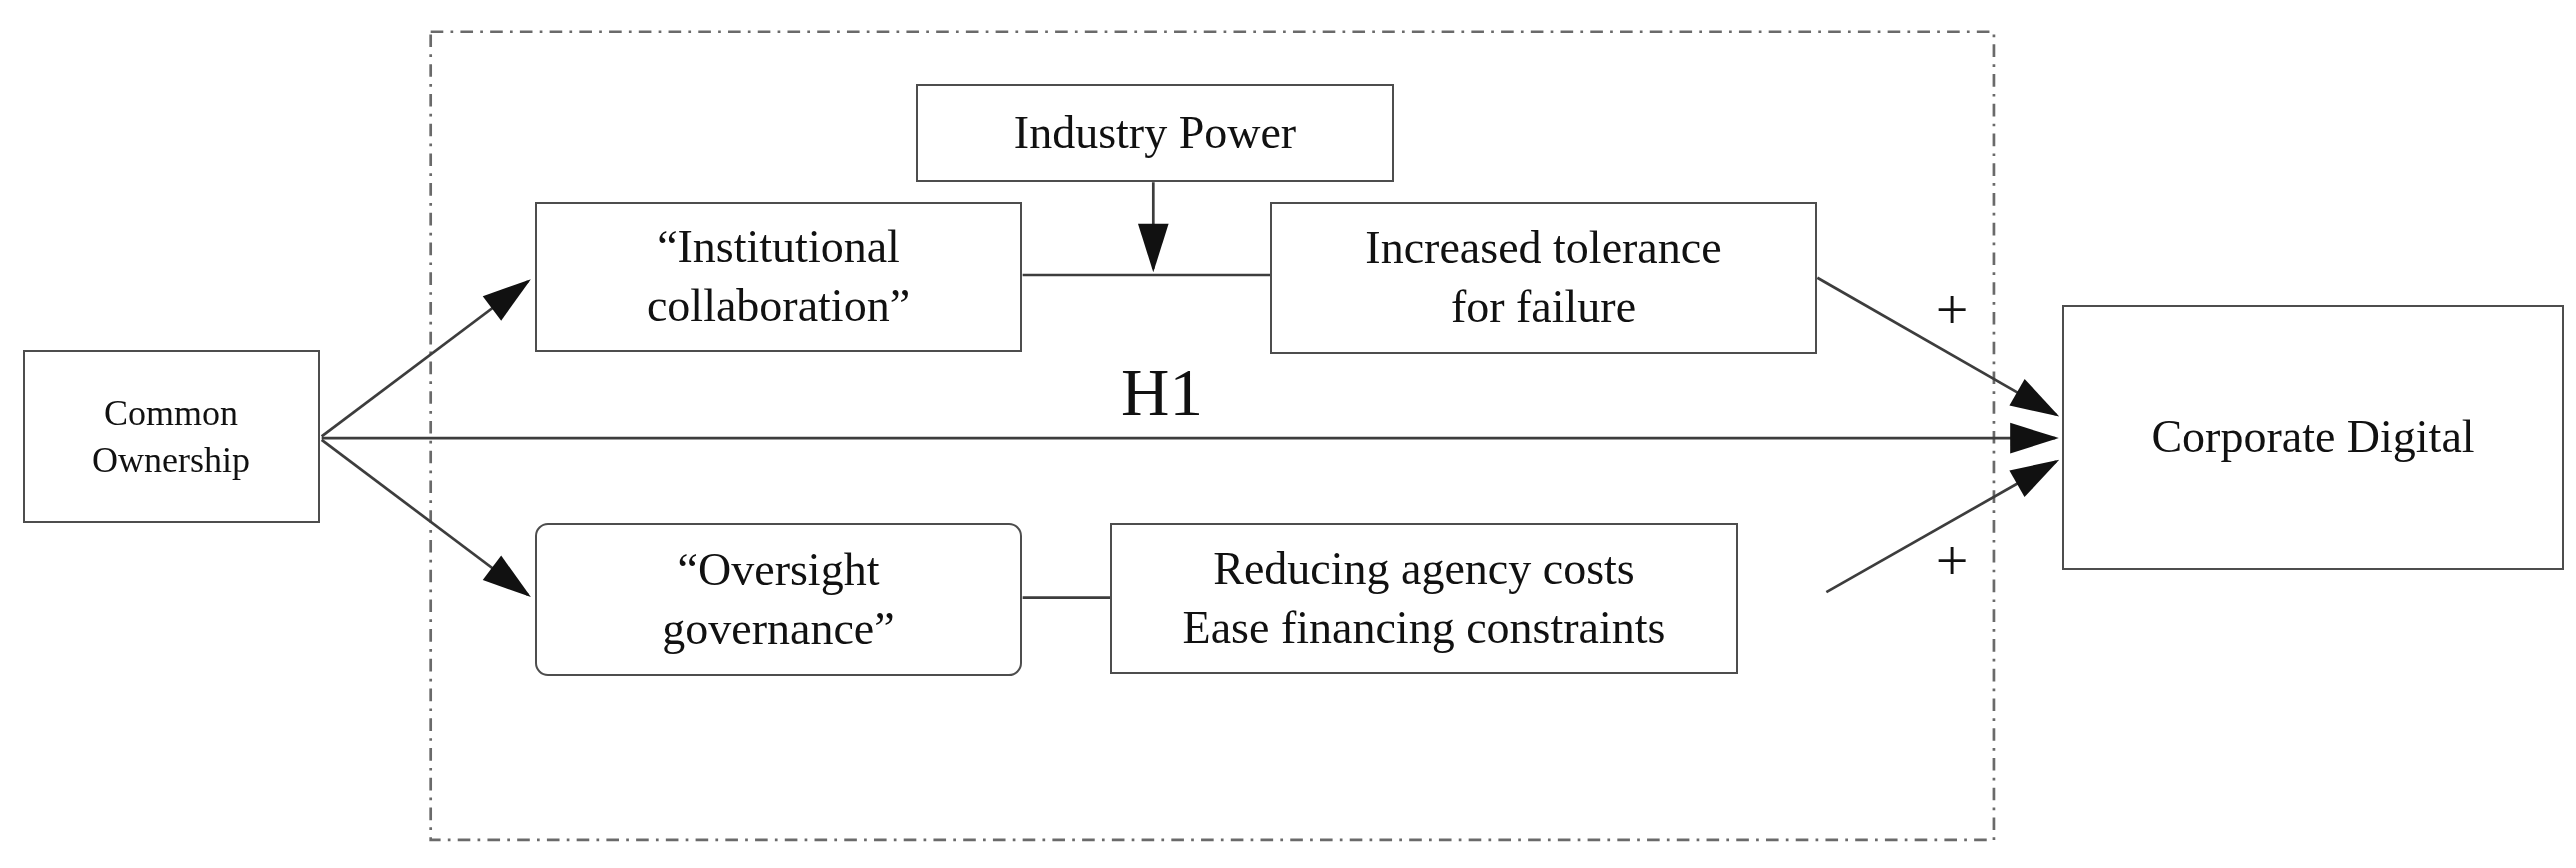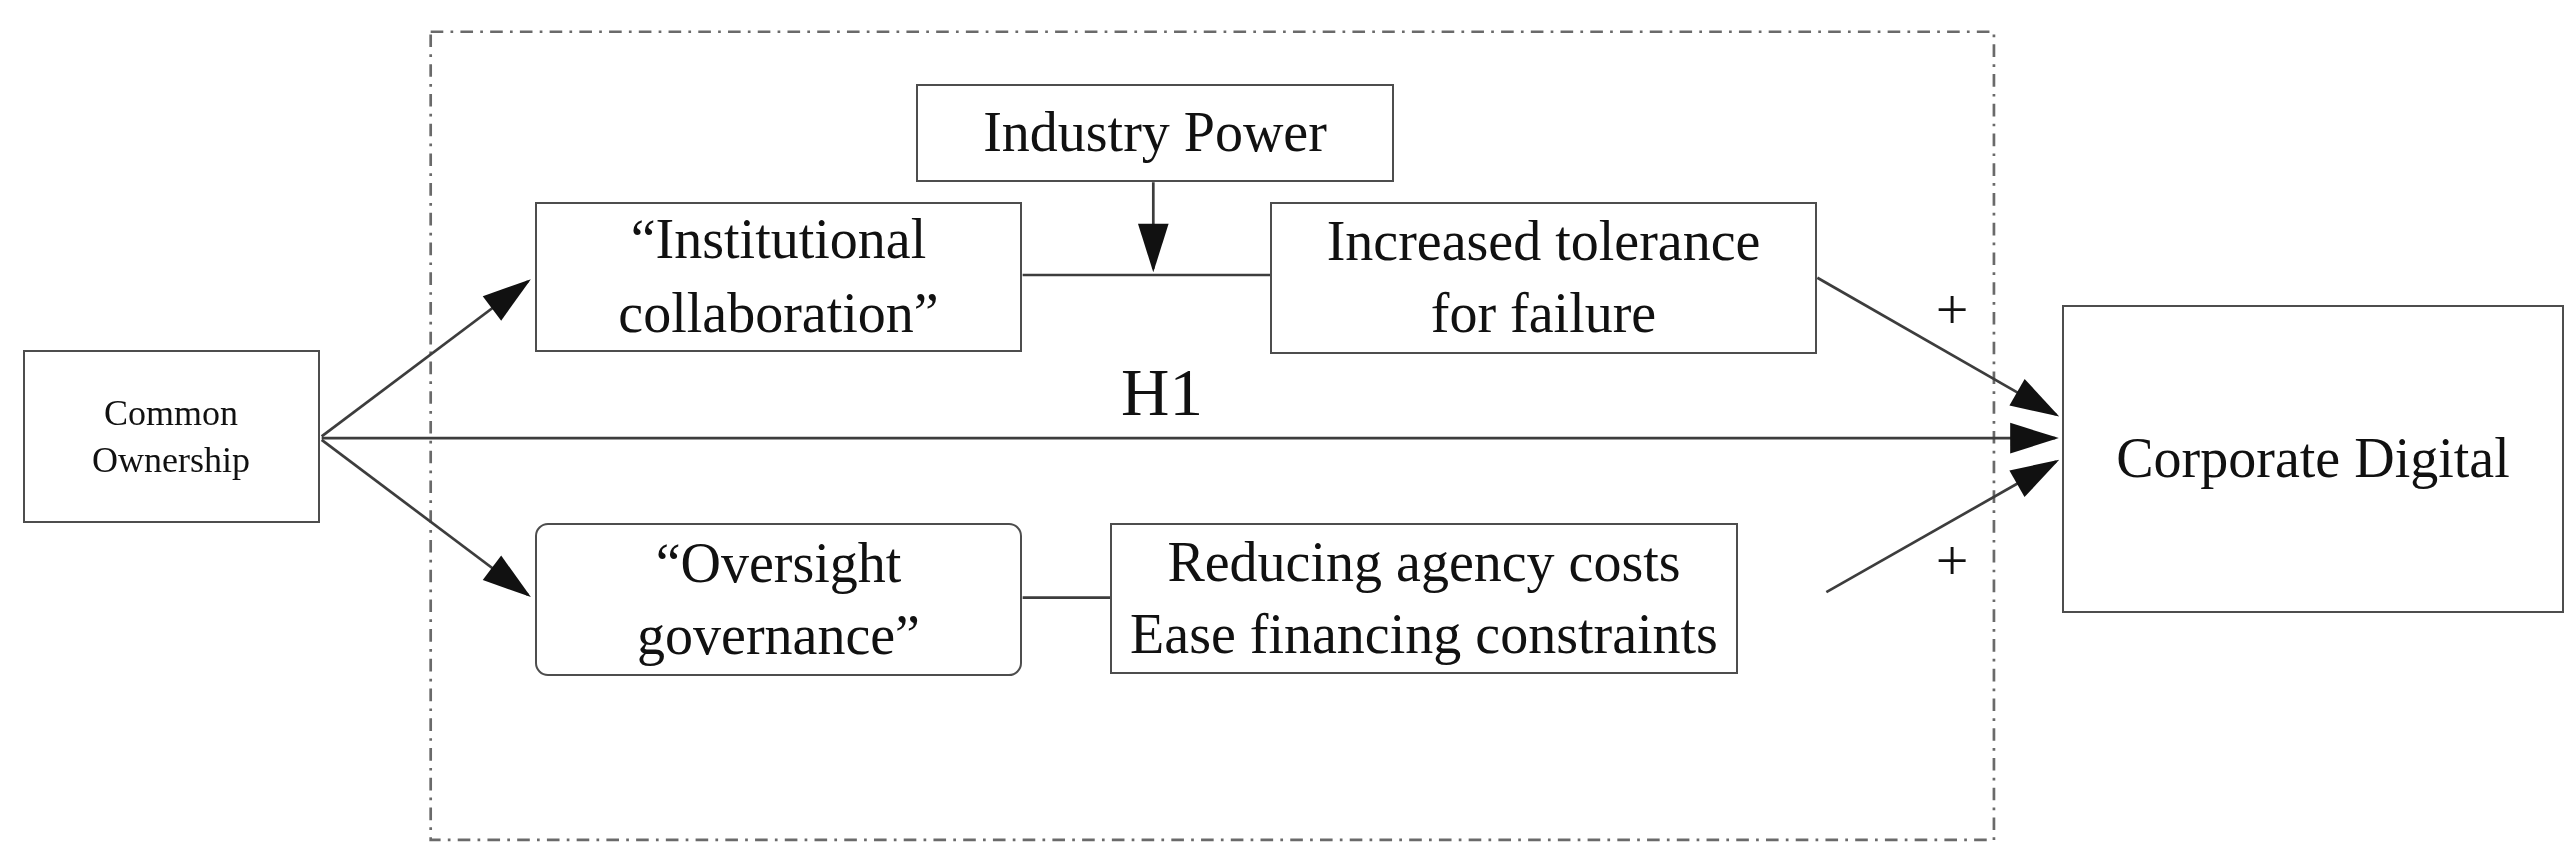--- a/index.html
+++ b/index.html
@@ -25,41 +25,41 @@
   .node {
     position: absolute;
     background: #ffffff;
     border: 2.7px solid #4d4d4d;
     box-sizing: border-box;
     display: flex;
     flex-direction: column;
     align-items: center;
     justify-content: center;
     text-align: center;
-    font-size: 56px;
+    font-size: 46px;
     line-height: 1.28;
     white-space: nowrap;
   }
   .floating-label {
     position: absolute;
     transform: translate(-50%, -50%);
     font-size: 67px;
     line-height: 1;
   }
   .plus {
     font-size: 58px;
   }
   
   #node-common      { left: 22.5px;   top: 350px; width: 297px; height: 173px; font-size: 36px; }
   #node-industry    { left: 916px; top: 84px;  width: 478px; height: 98px; }
-  #node-institutional { left: 535px;  top: 202px; width: 487px; height: 150px; justify-content: space-between; }
+  #node-institutional { left: 535px;  top: 202px; width: 487px; height: 150px; }
   #node-tolerance   { left: 1270px; top: 202px; width: 547px; height: 152px; text-align: center; }
   #node-oversight   { left: 535px;  top: 523px; width: 487px; height: 153px; border-radius: 13px; }
   #node-reducing    { left: 1110px; top: 523px; width: 628px; height: 151px; }
-  #node-cdt         { left: 2062px; top: 305px; width: 502px; height: 308px; }
+  #node-cdt         { left: 2062px; top: 305px; width: 502px; height: 265px; }
   #label-h1         { left: 1162px; top: 392px; }
   #label-plus-top   { left: 1952px; top: 310px; }
   #label-plus-bottom{ left: 1952px; top: 561px; }
 </style>
 </head>
 <body>
 
 <div id="canvas">
 
   <svg id="wires" viewBox="0 0 2859 964" xmlns="http://www.w3.org/2000/svg">

